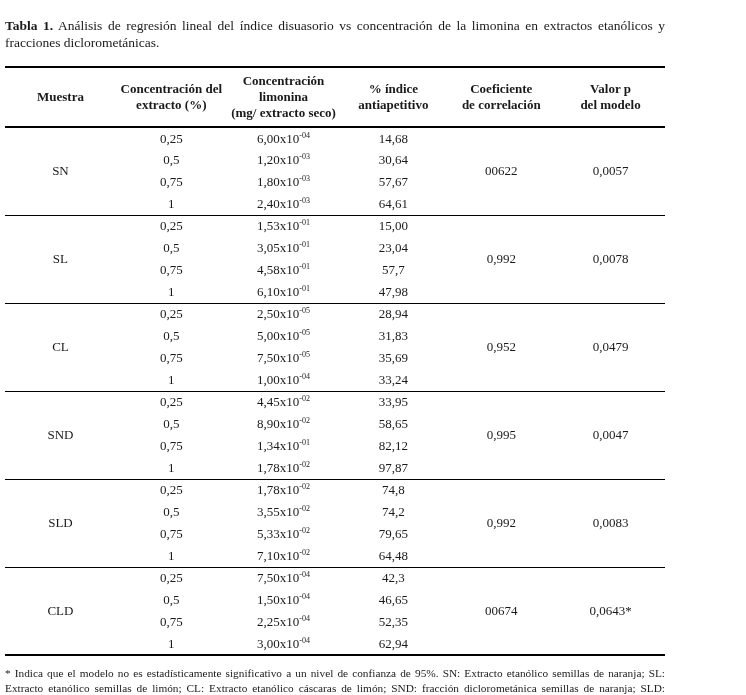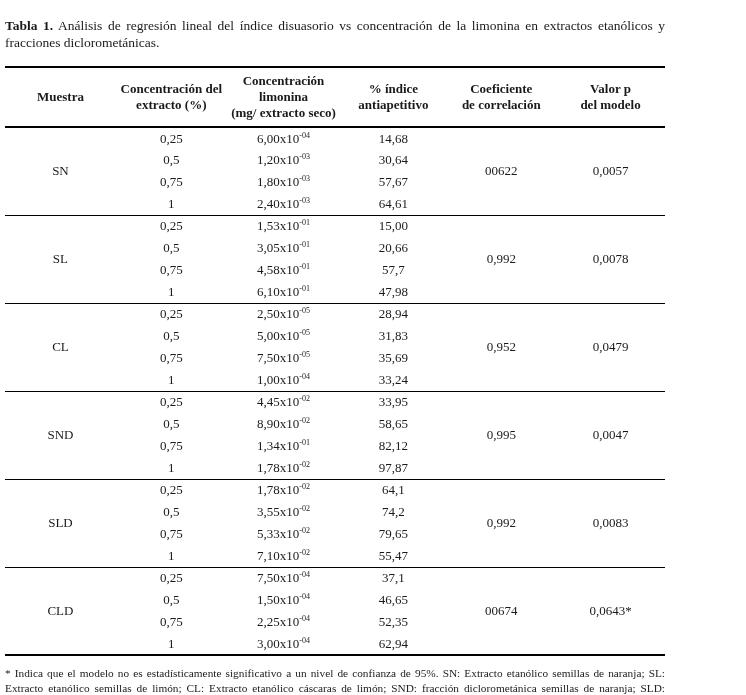--- a/index.html
+++ b/index.html
@@ -105,21 +105,21 @@
           <td rowspan="4">SL</td>
           <td>0,25</td>
           <td>1,53x10<sup class="exp">-01</sup></td>
           <td>15,00</td>
           <td rowspan="4">0,992</td>
           <td rowspan="4">0,0078</td>
         </tr>
         <tr>
           <td>0,5</td>
           <td>3,05x10<sup class="exp">-01</sup></td>
-          <td>20,66</td>
+          <td>23,04</td>
         </tr>
         <tr>
           <td>0,75</td>
           <td>4,58x10<sup class="exp">-01</sup></td>
           <td>57,7</td>
         </tr>
         <tr>
           <td>1</td>
           <td>6,10x10<sup class="exp">-01</sup></td>
           <td>47,98</td>
@@ -167,44 +167,44 @@
         </tr>
         <tr>
           <td>1</td>
           <td>1,78x10<sup class="exp">-02</sup></td>
           <td>97,87</td>
         </tr>
         <tr class="group-start">
           <td rowspan="4">SLD</td>
           <td>0,25</td>
           <td>1,78x10<sup class="exp">-02</sup></td>
-          <td>64,1</td>
+          <td>74,8</td>
           <td rowspan="4">0,992</td>
           <td rowspan="4">0,0083</td>
         </tr>
         <tr>
           <td>0,5</td>
           <td>3,55x10<sup class="exp">-02</sup></td>
           <td>74,2</td>
         </tr>
         <tr>
           <td>0,75</td>
           <td>5,33x10<sup class="exp">-02</sup></td>
           <td>79,65</td>
         </tr>
         <tr>
           <td>1</td>
           <td>7,10x10<sup class="exp">-02</sup></td>
-          <td>55,47</td>
+          <td>64,48</td>
         </tr>
         <tr class="group-start">
           <td rowspan="4">CLD</td>
           <td>0,25</td>
           <td>7,50x10<sup class="exp">-04</sup></td>
-          <td>37,1</td>
+          <td>42,3</td>
           <td rowspan="4">00674</td>
           <td rowspan="4">0,0643*</td>
         </tr>
         <tr>
           <td>0,5</td>
           <td>1,50x10<sup class="exp">-04</sup></td>
           <td>46,65</td>
         </tr>
         <tr>
           <td>0,75</td>

